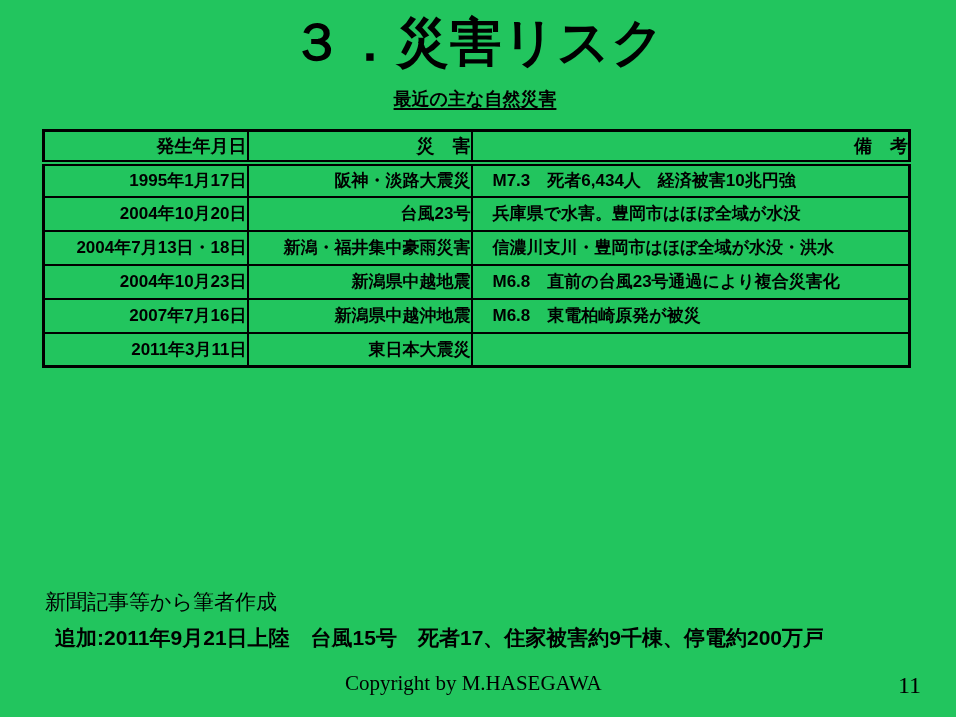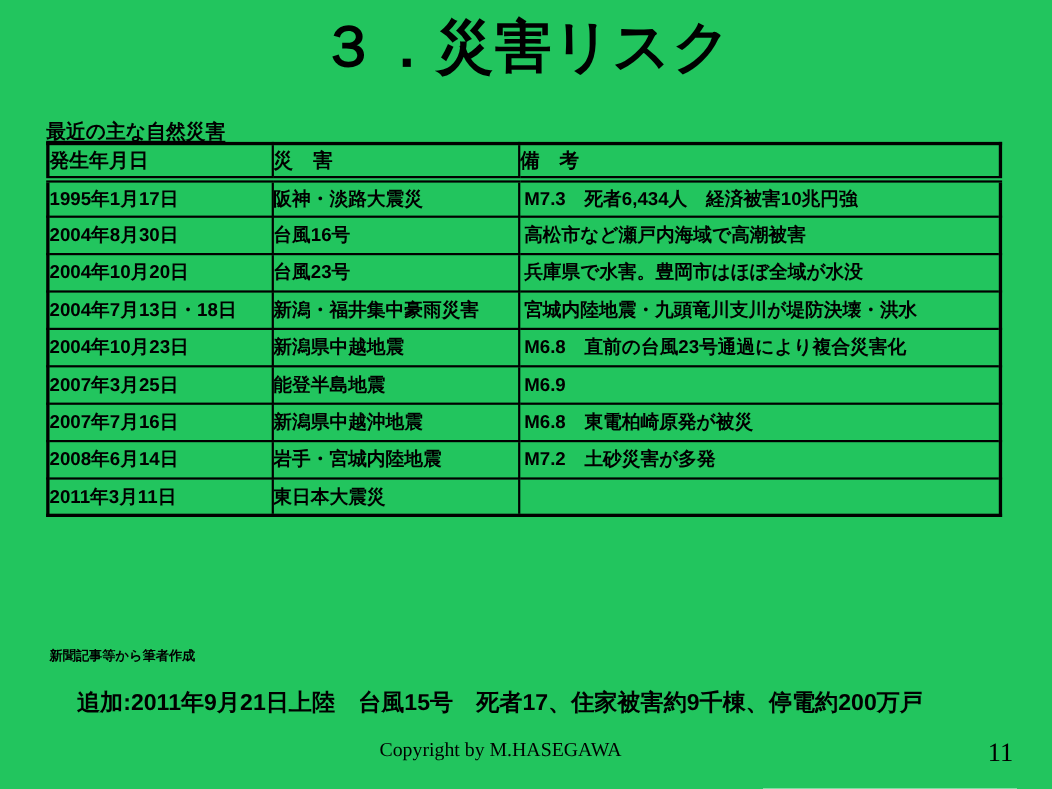--- a/index.html
+++ b/index.html
@@ -19,22 +19,22 @@
     position: absolute;
     top: 8px; left: 0; width: 100%;
     text-align: center;
     font-size: 52px;
     font-weight: 600;
     letter-spacing: 1px;
     white-space: nowrap;
   }
   .table-caption {
     position: absolute;
-    top: 107px; left: 42px; width: 866px;
-    text-align: left;
+    top: 87px; left: 42px; width: 866px;
+    text-align: center;
     font-size: 18px;
     font-weight: bold;
   }
   .table-caption span {
     text-decoration: underline;
     text-decoration-thickness: 2px;
     text-underline-offset: 3px;
   }
   table.disaster-table {
     position: absolute;
@@ -45,55 +45,55 @@
     border: 3px solid #000;
   }
   table.disaster-table col.c-date { width: 204px; }
   table.disaster-table col.c-disaster { width: 224px; }
   table.disaster-table col.c-remarks { width: 438px; }
   table.disaster-table th,
   table.disaster-table td {
     border: 2px solid #000;
     font-size: 17px;
     font-weight: bold;
-    text-align: left;
+    text-align: right;
     vertical-align: middle;
     height: 34px;
     white-space: nowrap;
     overflow: hidden;
     padding: 0;
   }
   table.disaster-table thead th {
     height: 32px;
     font-size: 18px;
     border-bottom: 6px double #000;
   }
   table.disaster-table td.remarks {
     text-align: left;
-    padding-left: 4px;
+    padding-left: 20px;
   }
   .source-note {
     position: absolute;
     top: 588px; left: 45px;
-    font-size: 12px;
-    font-weight: bold;
+    font-size: 21px;
+    font-weight: normal;
     white-space: nowrap;
   }
   .addendum {
     position: absolute;
-    top: 624px; left: 70px;
+    top: 624px; left: 55px;
     font-size: 21px;
     font-weight: bold;
     white-space: nowrap;
   }
   .footer-copyright {
     position: absolute;
     top: 671px; left: 345px;
     font-family: "Liberation Serif", serif;
-    font-size: 18px;
+    font-size: 21px;
     white-space: nowrap;
   }
   .footer-page-number {
     position: absolute;
     top: 672px; left: 898px;
     font-family: "Liberation Serif", serif;
     font-size: 24px;
   }
 </style>
 </head>
@@ -120,53 +120,38 @@
         <th>備　考</th>
       </tr>
     </thead>
     <tbody>
       <tr>
         <td>1995年1月17日</td>
         <td>阪神・淡路大震災</td>
         <td class="remarks">M7.3　死者6,434人　経済被害10兆円強</td>
       </tr>
       <tr>
-        <td>2004年8月30日</td>
-        <td>台風16号</td>
-        <td class="remarks">高松市など瀬戸内海域で高潮被害</td>
-      </tr>
-      <tr>
         <td>2004年10月20日</td>
         <td>台風23号</td>
         <td class="remarks">兵庫県で水害。豊岡市はほぼ全域が水没</td>
       </tr>
       <tr>
         <td>2004年7月13日・18日</td>
         <td>新潟・福井集中豪雨災害</td>
-        <td class="remarks">宮城内陸地震・九頭竜川支川が堤防決壊・洪水</td>
+        <td class="remarks">信濃川支川・豊岡市はほぼ全域が水没・洪水</td>
       </tr>
       <tr>
         <td>2004年10月23日</td>
         <td>新潟県中越地震</td>
         <td class="remarks">M6.8　直前の台風23号通過により複合災害化</td>
       </tr>
       <tr>
-        <td>2007年3月25日</td>
-        <td>能登半島地震</td>
-        <td class="remarks">M6.9</td>
-      </tr>
-      <tr>
         <td>2007年7月16日</td>
         <td>新潟県中越沖地震</td>
         <td class="remarks">M6.8　東電柏崎原発が被災</td>
-      </tr>
-      <tr>
-        <td>2008年6月14日</td>
-        <td>岩手・宮城内陸地震</td>
-        <td class="remarks">M7.2　土砂災害が多発</td>
       </tr>
       <tr>
         <td>2011年3月11日</td>
         <td>東日本大震災</td>
         <td class="remarks"></td>
       </tr>
     </tbody>
   </table>
 
   <div class="source-note">新聞記事等から筆者作成</div>

